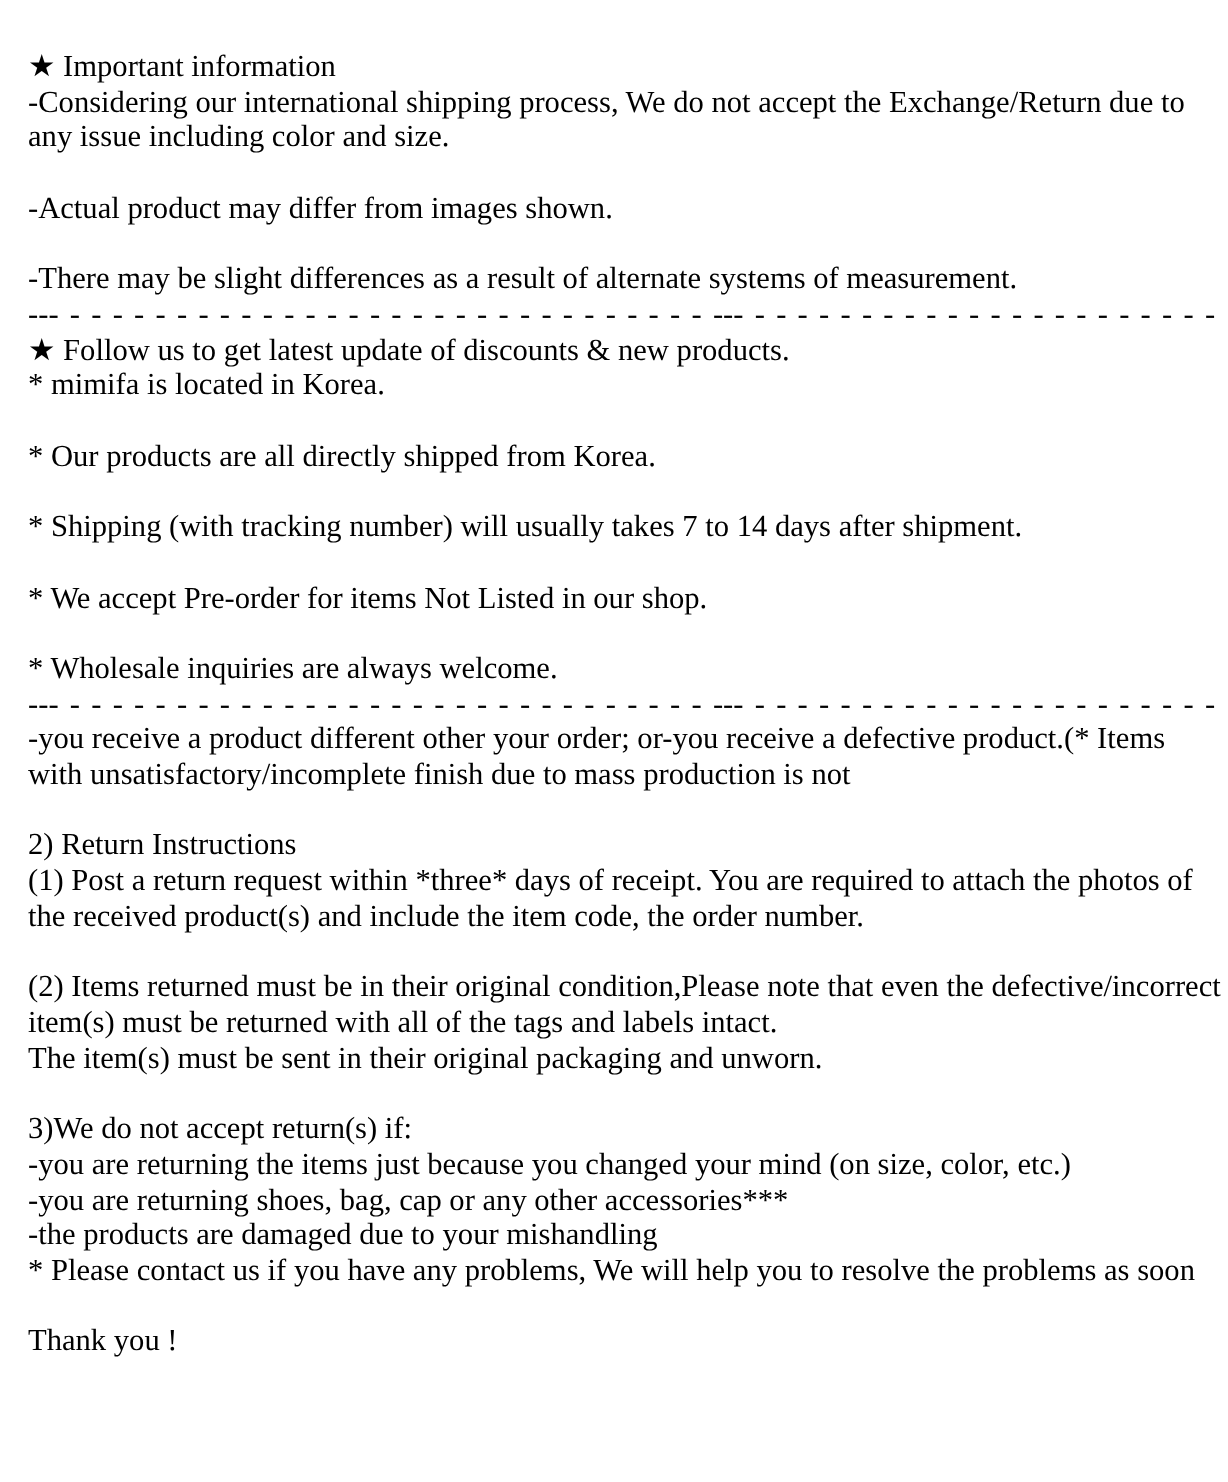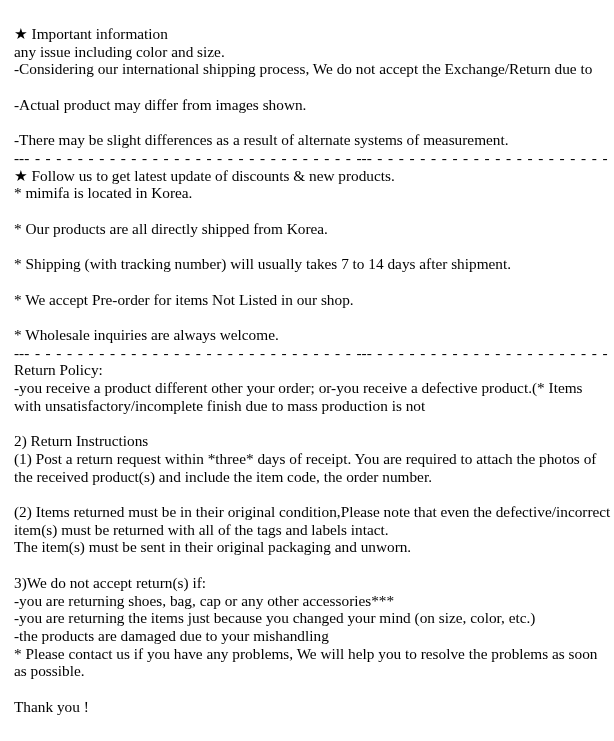--- a/index.html
+++ b/index.html
@@ -31,51 +31,49 @@
   }
   .line.blank {
     white-space: pre;
   }
 </style>
 </head>
 <body>
 
 <div class="doc">
     <div class="line">★ Important information</div>
+    <div class="line">-Considering our international shipping process, We do not accept the Exchange/Return due to</div>
     <div class="line">any issue including color and size.</div>
-    <div class="line">-Considering our international shipping process, We do not accept the Exchange/Return due to</div>
     <div class="line blank">&nbsp;</div>
     <div class="line">-Actual product may differ from images shown.</div>
     <div class="line blank">&nbsp;</div>
     <div class="line">-There may be slight differences as a result of alternate systems of measurement.</div>
     <div class="line separator">--- - - - - - - - - - - - - - - - - - - - - - - - - - - - - - - --- - - - - - - - - - - - - - - - - - - - - - -</div>
     <div class="line">★ Follow us to get latest update of discounts &amp; new products.</div>
     <div class="line">* mimifa is located in Korea.</div>
     <div class="line blank">&nbsp;</div>
     <div class="line">* Our products are all directly shipped from Korea.</div>
     <div class="line blank">&nbsp;</div>
     <div class="line">* Shipping (with tracking number) will usually takes 7 to 14 days after shipment.</div>
     <div class="line blank">&nbsp;</div>
     <div class="line">* We accept Pre-order for items Not Listed in our shop.</div>
     <div class="line blank">&nbsp;</div>
     <div class="line">* Wholesale inquiries are always welcome.</div>
     <div class="line separator">--- - - - - - - - - - - - - - - - - - - - - - - - - - - - - - - --- - - - - - - - - - - - - - - - - - - - - - -</div>
-    <div class="line">Return Policy:</div>
     <div class="line">-you receive a product different other your order; or-you receive a defective product.(* Items</div>
     <div class="line">with unsatisfactory/incomplete finish due to mass production is not</div>
     <div class="line blank">&nbsp;</div>
     <div class="line">2) Return Instructions</div>
     <div class="line">(1) Post a return request within *three* days of receipt. You are required to attach the photos of</div>
     <div class="line">the received product(s) and include the item code, the order number.</div>
     <div class="line blank">&nbsp;</div>
     <div class="line">(2) Items returned must be in their original condition,Please note that even the defective/incorrect</div>
     <div class="line">item(s) must be returned with all of the tags and labels intact.</div>
     <div class="line">The item(s) must be sent in their original packaging and unworn.</div>
     <div class="line blank">&nbsp;</div>
     <div class="line">3)We do not accept return(s) if:</div>
+    <div class="line">-you are returning the items just because you changed your mind (on size, color, etc.)</div>
     <div class="line">-you are returning shoes, bag, cap or any other accessories***</div>
-    <div class="line">-you are returning the items just because you changed your mind (on size, color, etc.)</div>
     <div class="line">-the products are damaged due to your mishandling</div>
     <div class="line">* Please contact us if you have any problems, We will help you to resolve the problems as soon</div>
-    <div class="line">as possible.</div>
     <div class="line blank">&nbsp;</div>
     <div class="line">Thank you !</div>
   </div>
 
 </body></html>

